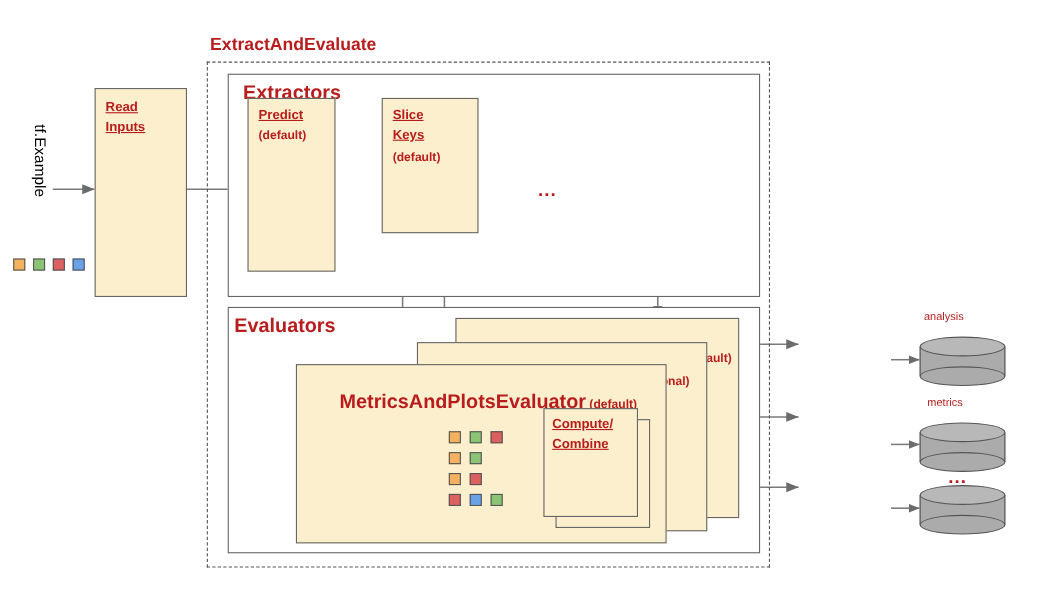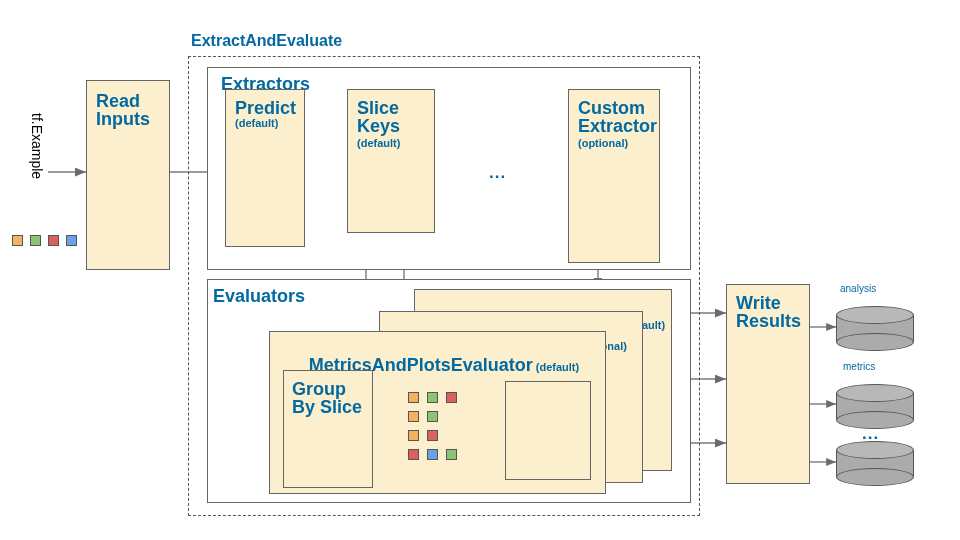--- a/index.html
+++ b/index.html
@@ -36,28 +36,28 @@
   .dashbox {
     position: absolute;
     background: transparent;
     border: 1.6px dashed #555555;
     box-sizing: border-box;
   }
 
   
   .lbl {
     position: absolute;
-    color: #0369a1;
+    color: #b91c1c;
     line-height: 1.12;
     white-space: pre;
   }
 
   .title-big { font-size: 16px; font-weight: bold; }
   .title-mid { font-size: 18px; font-weight: bold; }
-  .box-title { font-size: 18px; font-weight: bold; line-height: 1.12; }
+  .box-title { font-size: 12px; font-weight: bold; line-height: 1.12; text-decoration: underline; }
   .sub      { font-size: 11px; font-weight: bold; }
   .plain    { font-size: 10px; font-weight: normal; }
   .dots     { font-size: 17px; font-weight: bold; letter-spacing: 1px; }
 
   
   .vtext {
     position: absolute;
     font-size: 14px;
     color: #000;
     transform-origin: 0 0;
@@ -223,33 +223,28 @@
   <div class="dashbox" style="left:188px; top:56px; width:512px; height:460px;"></div>
 
   <div class="plainbox" style="left:207px; top:67px; width:484px; height:203px;"></div>
   <div class="lbl title-mid" style="left:221px; top:74px;">Extractors</div>
 
   <div class="box" style="left:225px; top:89px; width:80px; height:158px;">
     <div class="lbl box-title" style="left:9px; top:8px;">Predict</div>
     <div class="lbl sub" style="left:9px; top:27px;">(default)</div>
   </div>
 
-  <div class="box" style="left:347px; top:89px; width:88px; height:144px;padding-left:22px;">
+  <div class="box" style="left:347px; top:89px; width:88px; height:123px;padding-left:22px;">
     <div class="lbl box-title" style="left:9px; top:8px;">Slice</div>
     <div class="lbl box-title" style="left:9px; top:26px;">Keys</div>
     <div class="lbl sub" style="left:9px; top:47px;">(default)</div>
   </div>
 
   <div class="lbl dots" style="left:489px; top:163px;">...</div>
 
-  <div class="box" style="left:568px; top:89px; width:92px; height:174px;">
-    <div class="lbl box-title" style="left:9px; top:8px;">Custom</div>
-    <div class="lbl box-title" style="left:9px; top:26px;">Extractor</div>
-    <div class="lbl sub" style="left:9px; top:47px;">(optional)</div>
-  </div>
 
   <div class="plainbox" style="left:207px; top:279px; width:484px; height:224px;"></div>
   <div class="lbl title-mid" style="left:213px; top:286px;">Evaluators</div>
 
   <div class="box" style="left:414px; top:289px; width:258px; height:182px;">
     <div class="lbl" style="left:21px; top:5px;">
       <span class="title-mid">AnalysisEvaluator</span><span class="sub"> (default)</span>
     </div>
   </div>
 
@@ -258,45 +253,41 @@
       <span class="title-mid">CustomEvaluator</span><span class="sub"> (optional)</span>
     </div>
   </div>
 
   <div class="box" style="left:269px; top:331px; width:337px; height:163px;">
     <div class="lbl" style="left:12px; top:5px;">
       <span class="title-mid">MetricsAndPlotsEvaluator</span><span class="sub"> (default)</span>
     </div>
   </div>
 
-  <div class="box" style="left:283px; top:370px; width:90px; height:118px;">
-    <div class="lbl box-title" style="left:8px; top:8px;">Group</div>
-    <div class="lbl box-title" style="left:8px; top:26px;">By Slice</div>
-  </div>
 
   <div class="abs" id="slice-chips" style="left:408px; top:392px; width:60px; height:80px;">
       <div class="chip c-orange" style="left: 0px; top: 0px;"></div>
       <div class="chip c-green" style="left: 19px; top: 0px;"></div>
       <div class="chip c-red" style="left: 38px; top: 0px;"></div>
       <div class="chip c-orange" style="left: 0px; top: 19px;"></div>
       <div class="chip c-green" style="left: 19px; top: 19px;"></div>
       <div class="chip c-orange" style="left: 0px; top: 38px;"></div>
       <div class="chip c-red" style="left: 19px; top: 38px;"></div>
       <div class="chip c-red" style="left: 0px; top: 57px;"></div>
       <div class="chip c-blue" style="left: 19px; top: 57px;"></div>
       <div class="chip c-green" style="left: 38px; top: 57px;"></div>
     </div>
 
   <div class="box" style="left:505px; top:381px; width:86px; height:99px;"></div>
 
-
-  <div class="box" style="left:726px; top:284px; width:84px; height:200px;">
-    <div class="lbl box-title" style="left:9px; top:8px;">Write</div>
-    <div class="lbl box-title" style="left:9px; top:26px;">Results</div>
-  </div>
+  <div class="box" style="left:494px; top:371px; width:86px; height:99px;">
+    <div class="lbl box-title" style="left:7px; top:7px;">Compute/</div>
+    <div class="lbl box-title" style="left:7px; top:25px;">Combine</div>
+  </div>
+
 
   <div class="lbl plain" style="left:840px; top:283px;">analysis</div>
   <div class="cyl" style="left:836px; top:306px; width:78px; height:45px;">
     <div class="body"></div>
     <div class="bottom"></div>
     <div class="top"></div>
   </div>
 
   <div class="lbl plain" style="left:843px; top:361px;">metrics</div>
   <div class="cyl" style="left:836px; top:384px; width:78px; height:45px;">

